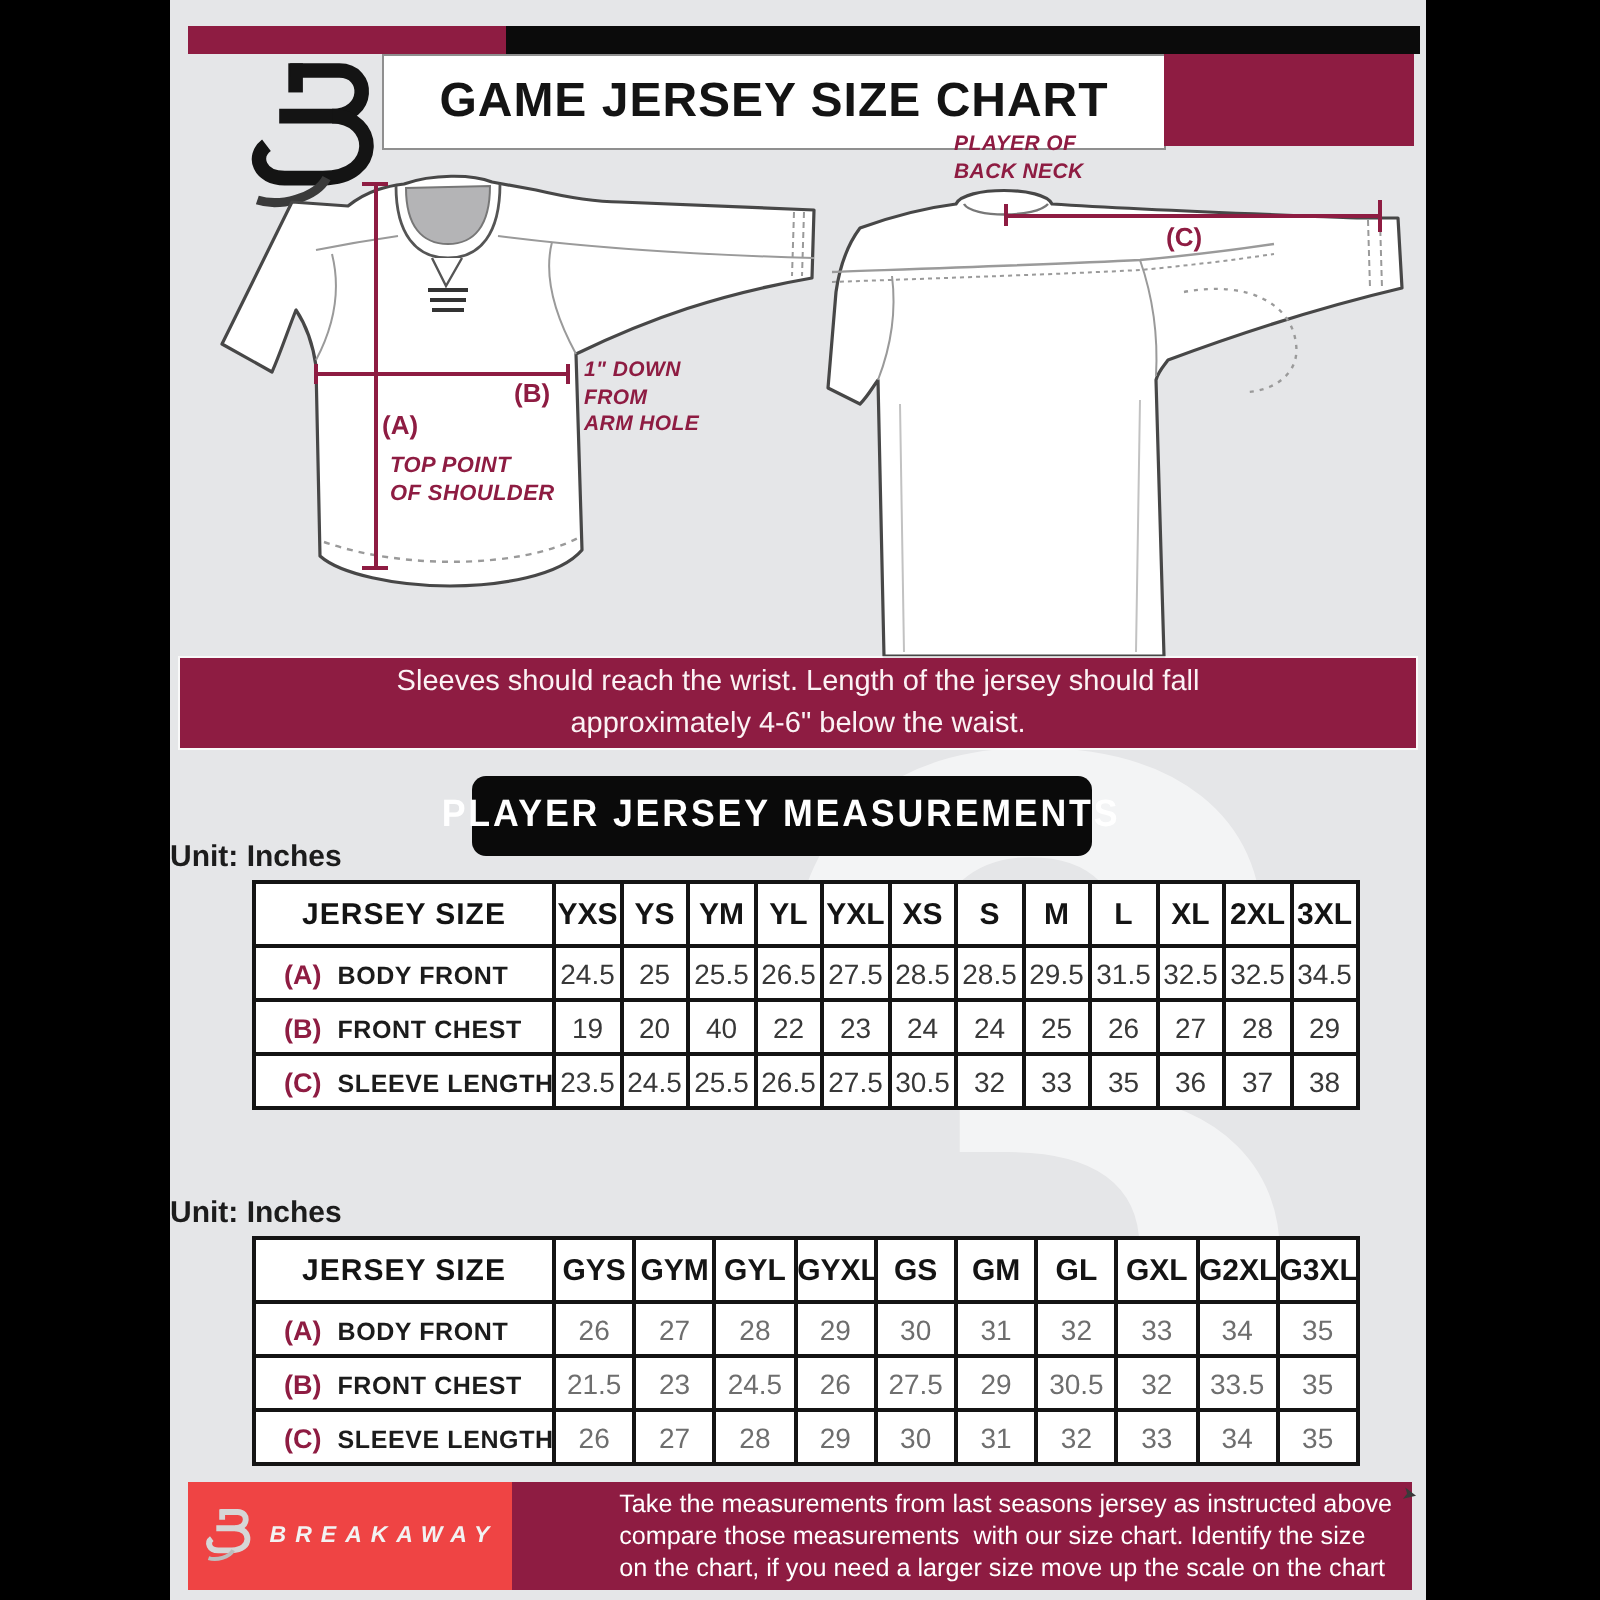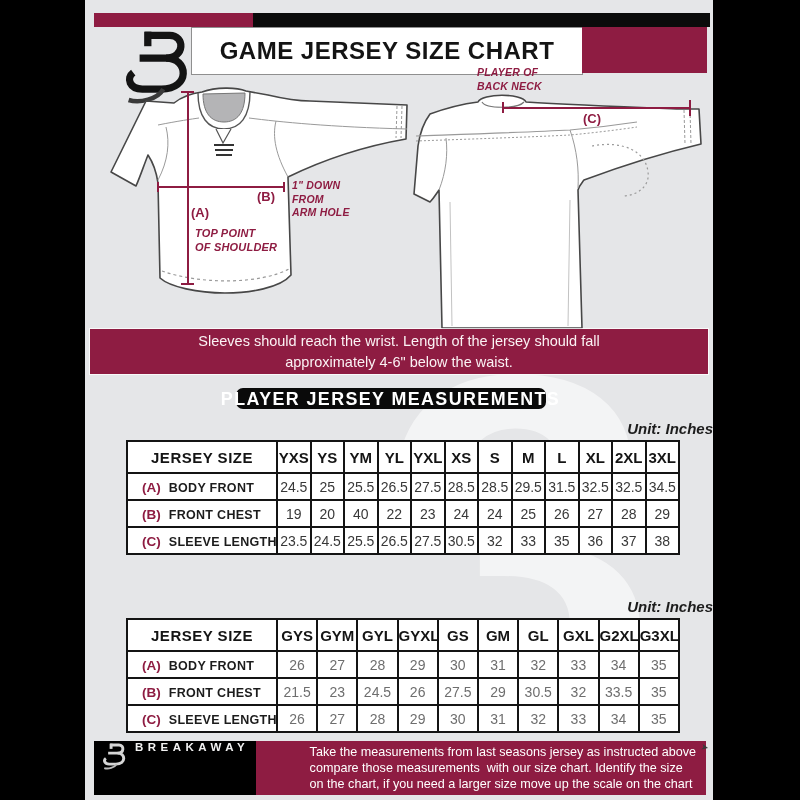--- a/index.html
+++ b/index.html
@@ -22,42 +22,42 @@
   
   .note{color:#8e1c42;font-style:italic;font-weight:bold;font-size:10.5px;line-height:1.3;
         white-space:pre-line;letter-spacing:.2px;}
   .key{color:#8e1c42;font-weight:bold;font-size:13px;font-style:normal;}
   .mline{border:0;background:#8e1c42;}
   
   .notice{left:5px;top:329px;width:618px;height:45px;outline:1px solid rgba(255,255,255,.75);
           display:flex;align-items:center;justify-content:center;text-align:center;
           color:#fbf2f4;font-size:14.5px;line-height:21px;white-space:pre-line;}
   
-  .sec-title{width:310px;height:21px;background:#0a0a0a;border-radius:7px;left:151px;
+  .sec-title{width:310px;height:40px;background:#0a0a0a;border-radius:7px;left:151px;
              display:flex;align-items:center;justify-content:center;}
   .sec-title span{color:#fff;font-weight:bold;font-size:19px;letter-spacing:1.5px;
                   transform:scaleX(.94);white-space:nowrap;}
-  .unit{left:0;width:628px;text-align:right;font-size:15px;font-weight:bold;font-style:italic;color:#1c1c1c;}
+  .unit{left:0;width:628px;text-align:left;font-size:15px;font-weight:bold;color:#1c1c1c;}
   
   table.size-table{position:absolute;left:41px;width:554px;border-collapse:collapse;table-layout:fixed;
                    z-index:2;background:transparent;}
   table.size-table th,table.size-table td{border:2px solid #141414;background:#fff;text-align:center;
                    padding:0;overflow:hidden;}
   table.size-table th{height:30px;font-size:15px;font-weight:bold;color:#141414;}
   table.size-table td{height:25px;font-size:14px;}
   table.size-table .label-col{width:148px;}
   th.size-header{font-size:13px;letter-spacing:.5px;font-weight:bold;}
   td.row-label{text-align:left !important;padding-left:14px !important;white-space:nowrap;}
   td.row-label .rkey{color:#8e1c42;font-weight:bold;font-size:13.5px;margin-right:8px;}
   td.row-label .rlabel{color:#1c1c1c;font-weight:bold;font-size:12.5px;letter-spacing:.3px;}
   #player-table td.val{color:#383838;}
   #goalie-table td.val{color:#6e6e6e;}
   
-  .footer-black{left:9px;top:741px;width:162px;height:54px;background:#000000;
-                display:flex;justify-content:center;gap:8px;}
+  .footer-black{left:9px;top:741px;width:162px;height:54px;background:#ef4444;
+                display:flex;align-items:center;justify-content:center;gap:8px;font-style:italic;}
   .footer-black .brand{color:#f2f2f2;font-weight:bold;font-size:11.5px;letter-spacing:4.5px;}
   .footer-maroon{left:171px;top:741px;width:450px;height:54px;display:flex;align-items:center;
                  padding:0 10px;box-sizing:border-box;color:#fff;font-size:12.6px;line-height:16px;
                  white-space:pre-wrap;}
   .corner-mark{left:616px;top:742px;font-size:9px;color:#3a3a3a;transform:rotate(12deg);}
   svg{display:block;}
 </style>
 </head>
 <body>
 

